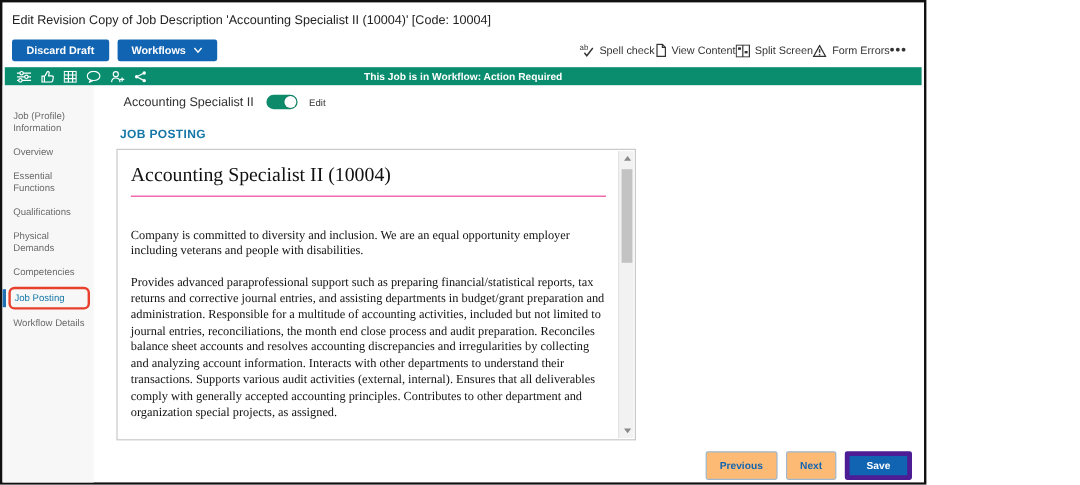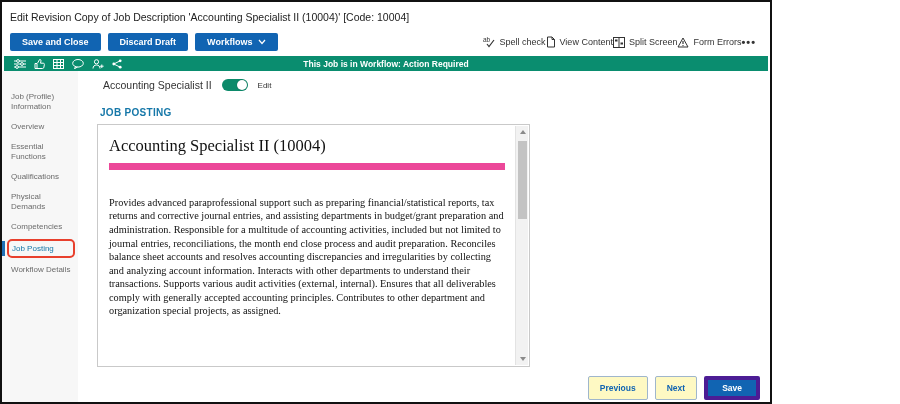--- a/index.html
+++ b/index.html
@@ -57,58 +57,55 @@
   .section-heading { margin:16px 0 6px 3px; font-size:10px; font-weight:bold; color:#1577a8; letter-spacing:.3px; }
   
   .doc-panel {
     position:relative; width:433px; height:243px;
     border:1px solid #c9c9c9; background:#fff; overflow:hidden;
   }
   .doc-inner {
     height:100%; overflow:hidden; padding:10px 24px 0 11px;
     font-family:"Liberation Serif", serif; font-size:10.3px; color:#111; line-height:1.32;
   }
-  .doc-title { font-family:"Liberation Serif", serif; font-weight:normal; font-size:16.5px; color:#111; padding-bottom:6px; border-bottom:7px solid #ec4899; }
+  .doc-title { font-family:"Liberation Serif", serif; font-weight:normal; font-size:16.5px; color:#111; padding-bottom:6px; border-bottom:1px solid #ec4899; }
   .doc-gap { height:26px; }
   .doc-inner p { margin-bottom:12px; }
   .doc-h { font-weight:bold; margin-bottom:1px; }
   .doc-block { margin-bottom:12px; }
   
   .scrollbar { position:absolute; top:1px; right:1px; bottom:1px; width:13px; background:#f2f2f2; border-left:1px solid #e3e3e3; }
   .sb-arrow { position:absolute; left:0; width:13px; height:12px; display:flex; align-items:center; justify-content:center; cursor:pointer; }
   .sb-up { top:0; }
   .sb-down { bottom:0; }
   .tri-up { width:0; height:0; border-left:3px solid transparent; border-right:3px solid transparent; border-bottom:4px solid #8a8a8a; }
   .tri-down { width:0; height:0; border-left:3px solid transparent; border-right:3px solid transparent; border-top:4px solid #8a8a8a; }
   .sb-thumb { position:absolute; left:2px; top:15px; width:9px; height:78px; background:#c3c3c3; cursor:pointer; }
   
   .footer-btns { position:absolute; right:10px; bottom:6px; display:flex; gap:7px; }
   .btn-secondary {
-    background:#fef9c3; color:#1164b2; border:1px solid #9fb6cc; border-radius:2px;
+    background:#fdba74; color:#1164b2; border:1px solid #9fb6cc; border-radius:2px;
     font-size:8.5px; font-weight:bold; padding:3px 11px; cursor:pointer; font-family:"Liberation Sans", sans-serif;
   }
   .btn-save {
     background:#1164b2; color:#fff; border:4px solid #4c1d95; border-radius:2px;
     font-size:8.5px; font-weight:bold; padding:3px 14px; cursor:pointer; font-family:"Liberation Sans", sans-serif;
   }
 </style>
 </head>
 <body>
 
 <div class="frame">
 
   <div class="titlebar">
     <span>Edit Revision Copy of Job Description 'Accounting Specialist II (10004)' [Code: 10004]</span>
   </div>
 
   <div class="toolbar">
     <div class="toolbar-left">
-      <button class="btn-primary">
-        <span>Save and Close</span>
-      </button>
       <button class="btn-primary">
         <span>Discard Draft</span>
       </button>
       <button class="btn-primary">
         <span>Workflows</span>
         <svg width="8" height="6" viewBox="0 0 8 6">
             <polyline points="1,1 4,4.5 7,1" fill="none" stroke="#fff" stroke-width="1.2"></polyline>
           </svg>
       </button>
     </div>
@@ -213,20 +210,21 @@
         </div>
         <span class="toggle-label">Edit</span>
       </div>
 
       <div class="section-heading">JOB POSTING</div>
 
       <div class="doc-panel">
         <div class="doc-inner">
           <div class="doc-title">Accounting Specialist II (10004)</div>
           <div class="doc-gap"></div>
+          <p>Company is committed to diversity and inclusion. We are an equal opportunity employer including veterans and people with disabilities.</p>
           <div class="doc-block">
             <div>Provides advanced paraprofessional support such as preparing financial/statistical reports, tax returns and corrective journal entries, and assisting departments in budget/grant preparation and administration. Responsible for a multitude of accounting activities, included but not limited to journal entries, reconciliations, the month end close process and audit preparation. Reconciles balance sheet accounts and resolves accounting discrepancies and irregularities by collecting and analyzing account information. Interacts with other departments to understand their transactions. Supports various audit activities (external, internal). Ensures that all deliverables comply with generally accepted accounting principles. Contributes to other department and organization special projects, as assigned.</div>
           </div>
 
         </div>
         <div class="scrollbar">
           <div class="sb-arrow sb-up">
               <div class="tri-up"></div>
             </div>
           <div class="sb-thumb"></div>

